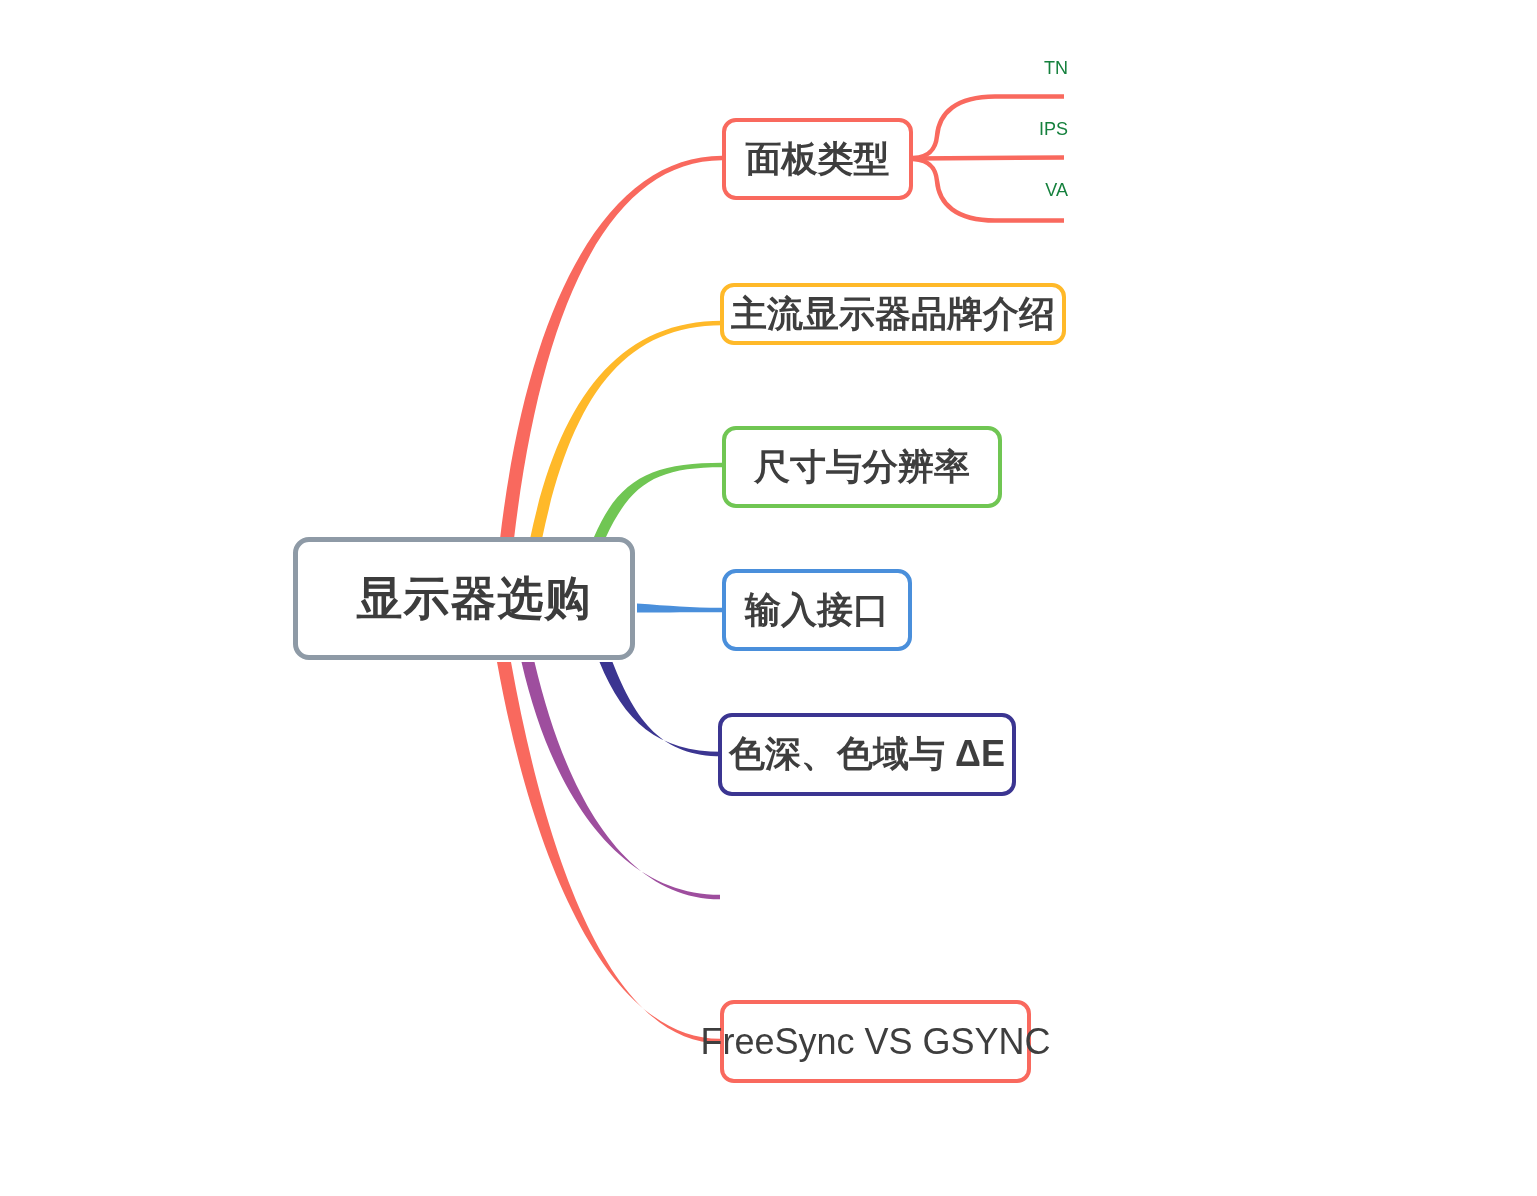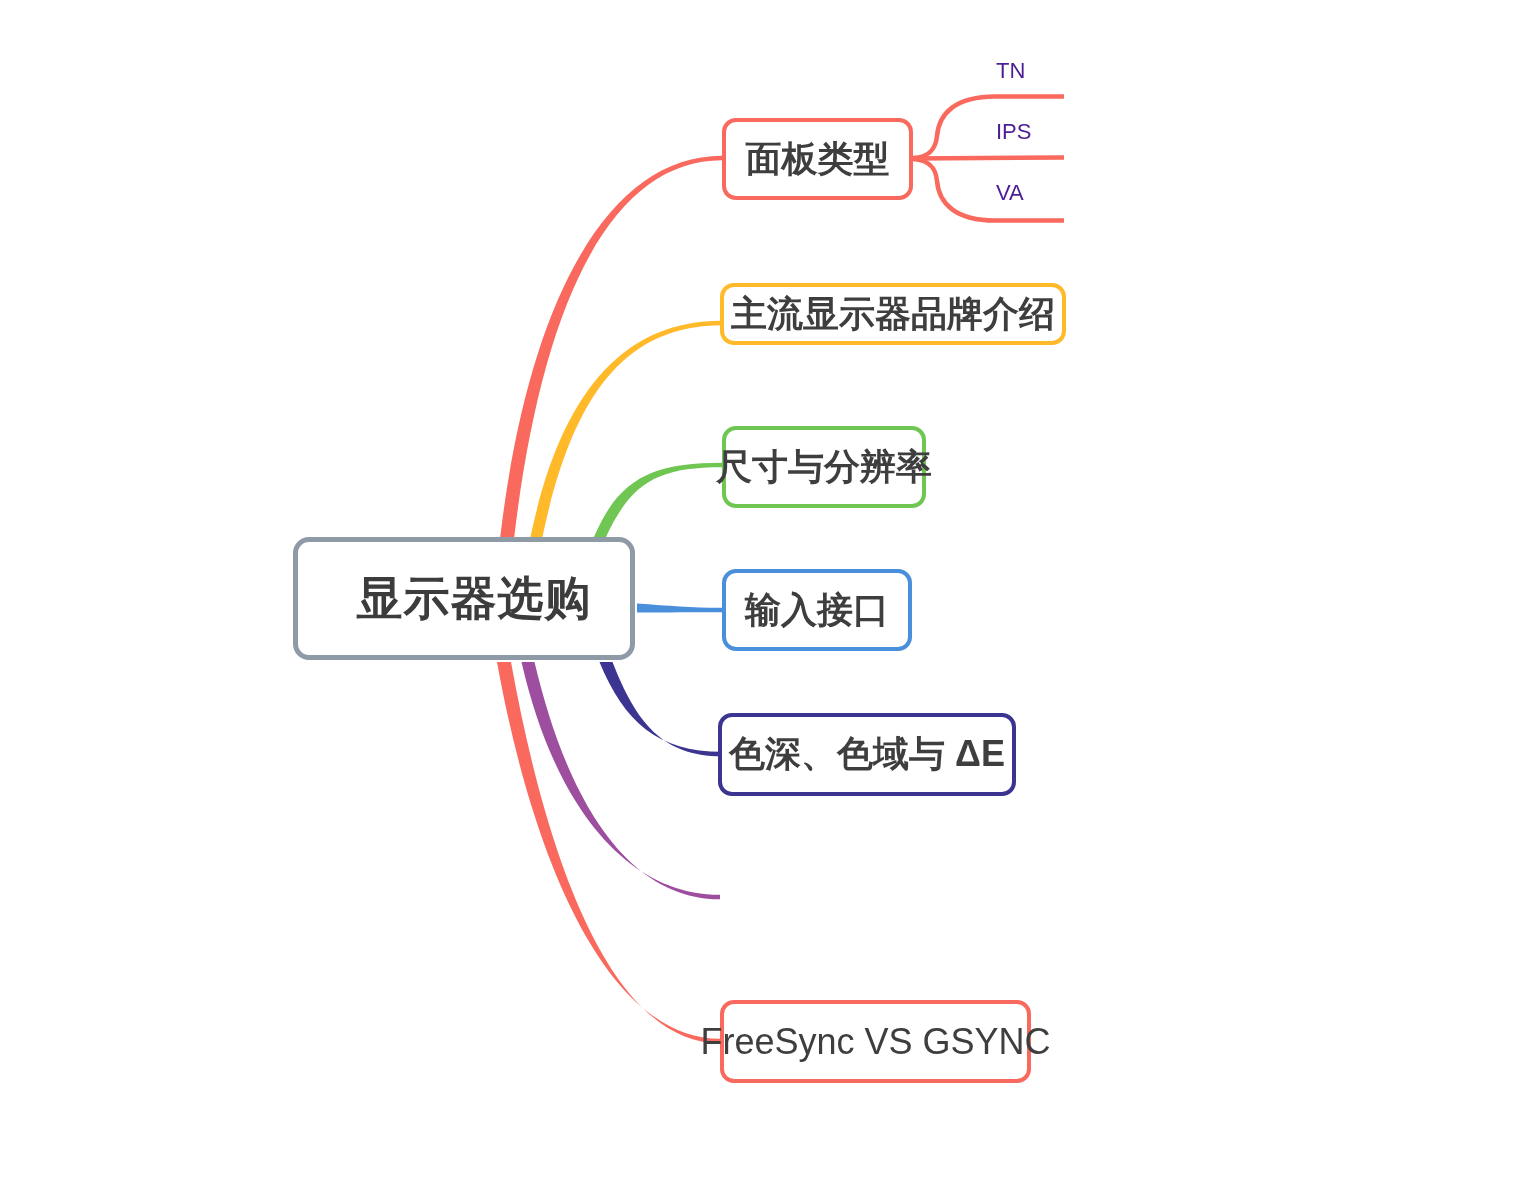--- a/index.html
+++ b/index.html
@@ -53,32 +53,32 @@
   }
   .node.branch .label {
     font-size: 36px;
     color: #3e3e3e;
     white-space: nowrap;
   }
   .node.branch .label.bold { font-weight: bold; }
 
   .b1 { left: 722px; top: 118px;  width: 191px; height: 82px; }
   .b2 { left: 720px; top: 283px;  width: 346px; height: 62px; }
-  .b3 { left: 722px; top: 426px;  width: 204px; height: 82px; }
+  .b3 { left: 722px; top: 426px;  width: 280px; height: 82px; }
   .b4 { left: 722px; top: 569px;  width: 190px; height: 82px; }
   .b5 { left: 718px; top: 713px;  width: 298px; height: 83px; }
   .b6 { left: 720px; top: 857px;  width: 135px; height: 82px; }
   .b7 { left: 720px; top: 1000px; width: 311px; height: 83px; }
 
   .child-label {
     position: absolute;
     width: 72px;
-    text-align: left;
-    font-size: 22px;
-    color: #4c1d95;
+    text-align: right;
+    font-size: 18px;
+    color: #15803d;
     white-space: nowrap;
     z-index: 2;
   }
   .c1 { left: 996px; top: 58px; }
   .c2 { left: 996px; top: 119px; }
   .c3 { left: 996px; top: 180px; }
 </style>
 </head>
 <body>
 

